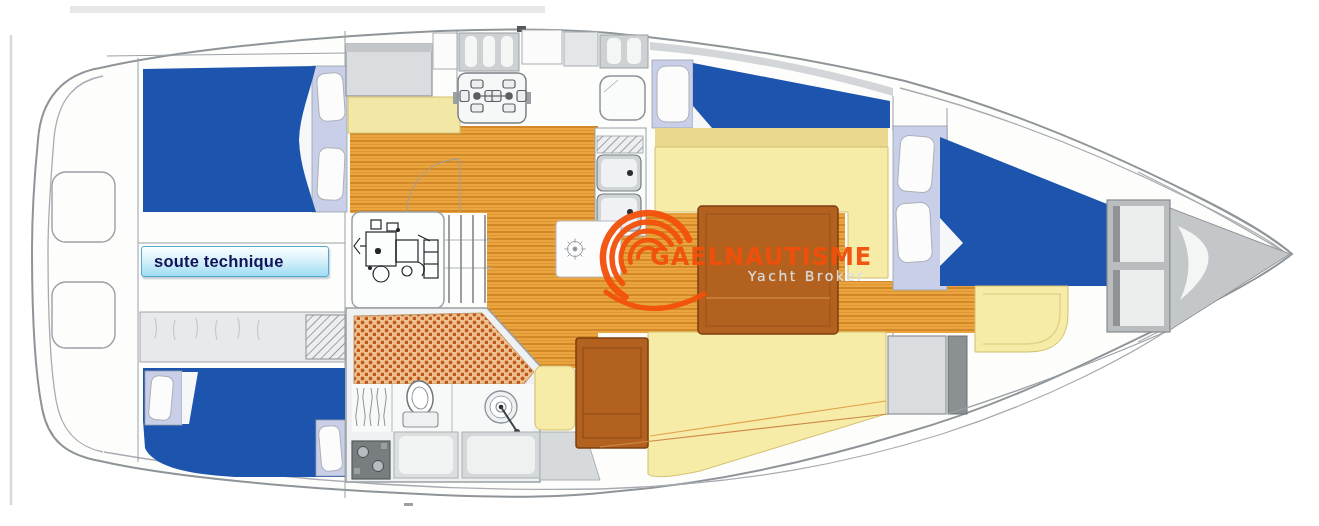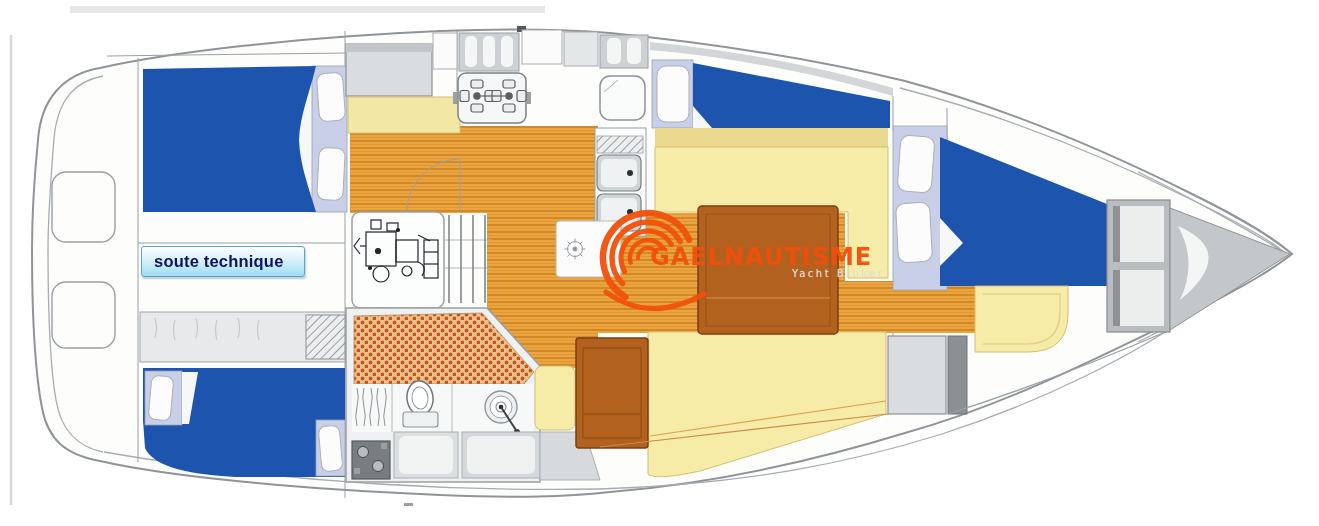--- a/index.html
+++ b/index.html
@@ -8,35 +8,35 @@
     --pillow-lavender:#c9cfe8; --hull-line:#8e9498; --furniture-grey:#dadde0;
     --brand-orange:#f2500a; --tagline-grey:#d7d8d9; --label-border:#55a8cc;
     --label-bg-top:#fbffff; --label-bg-bottom:#9fdcf4; --label-text:#121258;
     --shower-dot:#c2571d; --shower-bg:#ecc18e;
   }
   html,body{margin:0;padding:0;background:#ffffff;}
   .stage{position:relative;width:1319px;height:526px;background:#ffffff;overflow:hidden;
          font-family:"Liberation Sans",sans-serif;}
   .stage svg{position:absolute;left:0;top:0;}
   .plan-label{
-    position:absolute;left:141px;top:246px;width:164px;height:31px;box-sizing:border-box;
+    position:absolute;left:141px;top:246px;width:188px;height:31px;box-sizing:border-box;
     border:1px solid var(--label-border);border-radius:3px;
     background:linear-gradient(180deg,var(--label-bg-top) 0%,#d8f1fa 45%,var(--label-bg-bottom) 100%);
     box-shadow:1px 2px 2px rgba(80,110,130,.35);
     display:flex;align-items:center;padding-left:12px;
     color:var(--label-text);font-size:16.5px;font-weight:600;letter-spacing:.2px;
   }
   .wm-brand{
     position:absolute;left:650px;top:243px;color:var(--brand-orange);opacity:.95;
     font-family:"DejaVu Sans",sans-serif;font-weight:bold;font-size:24px;letter-spacing:1px;
     white-space:nowrap;
   }
   .wm-tagline{
-    position:absolute;left:792px;top:268px;color:var(--tagline-grey);
-    font-family:"DejaVu Sans",sans-serif;font-weight:500;font-size:10px;letter-spacing:2.5px;
+    position:absolute;left:748px;top:268px;color:var(--tagline-grey);
+    font-family:"DejaVu Sans",sans-serif;font-weight:500;font-size:14px;letter-spacing:2.5px;
     white-space:nowrap;text-shadow:0 0 1px rgba(255,255,255,.6);
   }
   
   .fill-berth{fill:var(--berth-blue);}
   .fill-cushion{fill:var(--cushion-yellow);stroke:#d2bf6e;stroke-width:1;}
   .fill-cushion-dk{fill:var(--cushion-yellow-dark);}
   .fill-table{fill:var(--table-brown);stroke:var(--table-border);stroke-width:1.5;}
   .fill-lav{fill:var(--pillow-lavender);stroke:#9aa0a6;stroke-width:.8;}
   .pillow{fill:#fcfcfc;stroke:#aab0b6;stroke-width:1;}
   .grey-box{fill:var(--furniture-grey);stroke:#8e9398;stroke-width:1.2;}

